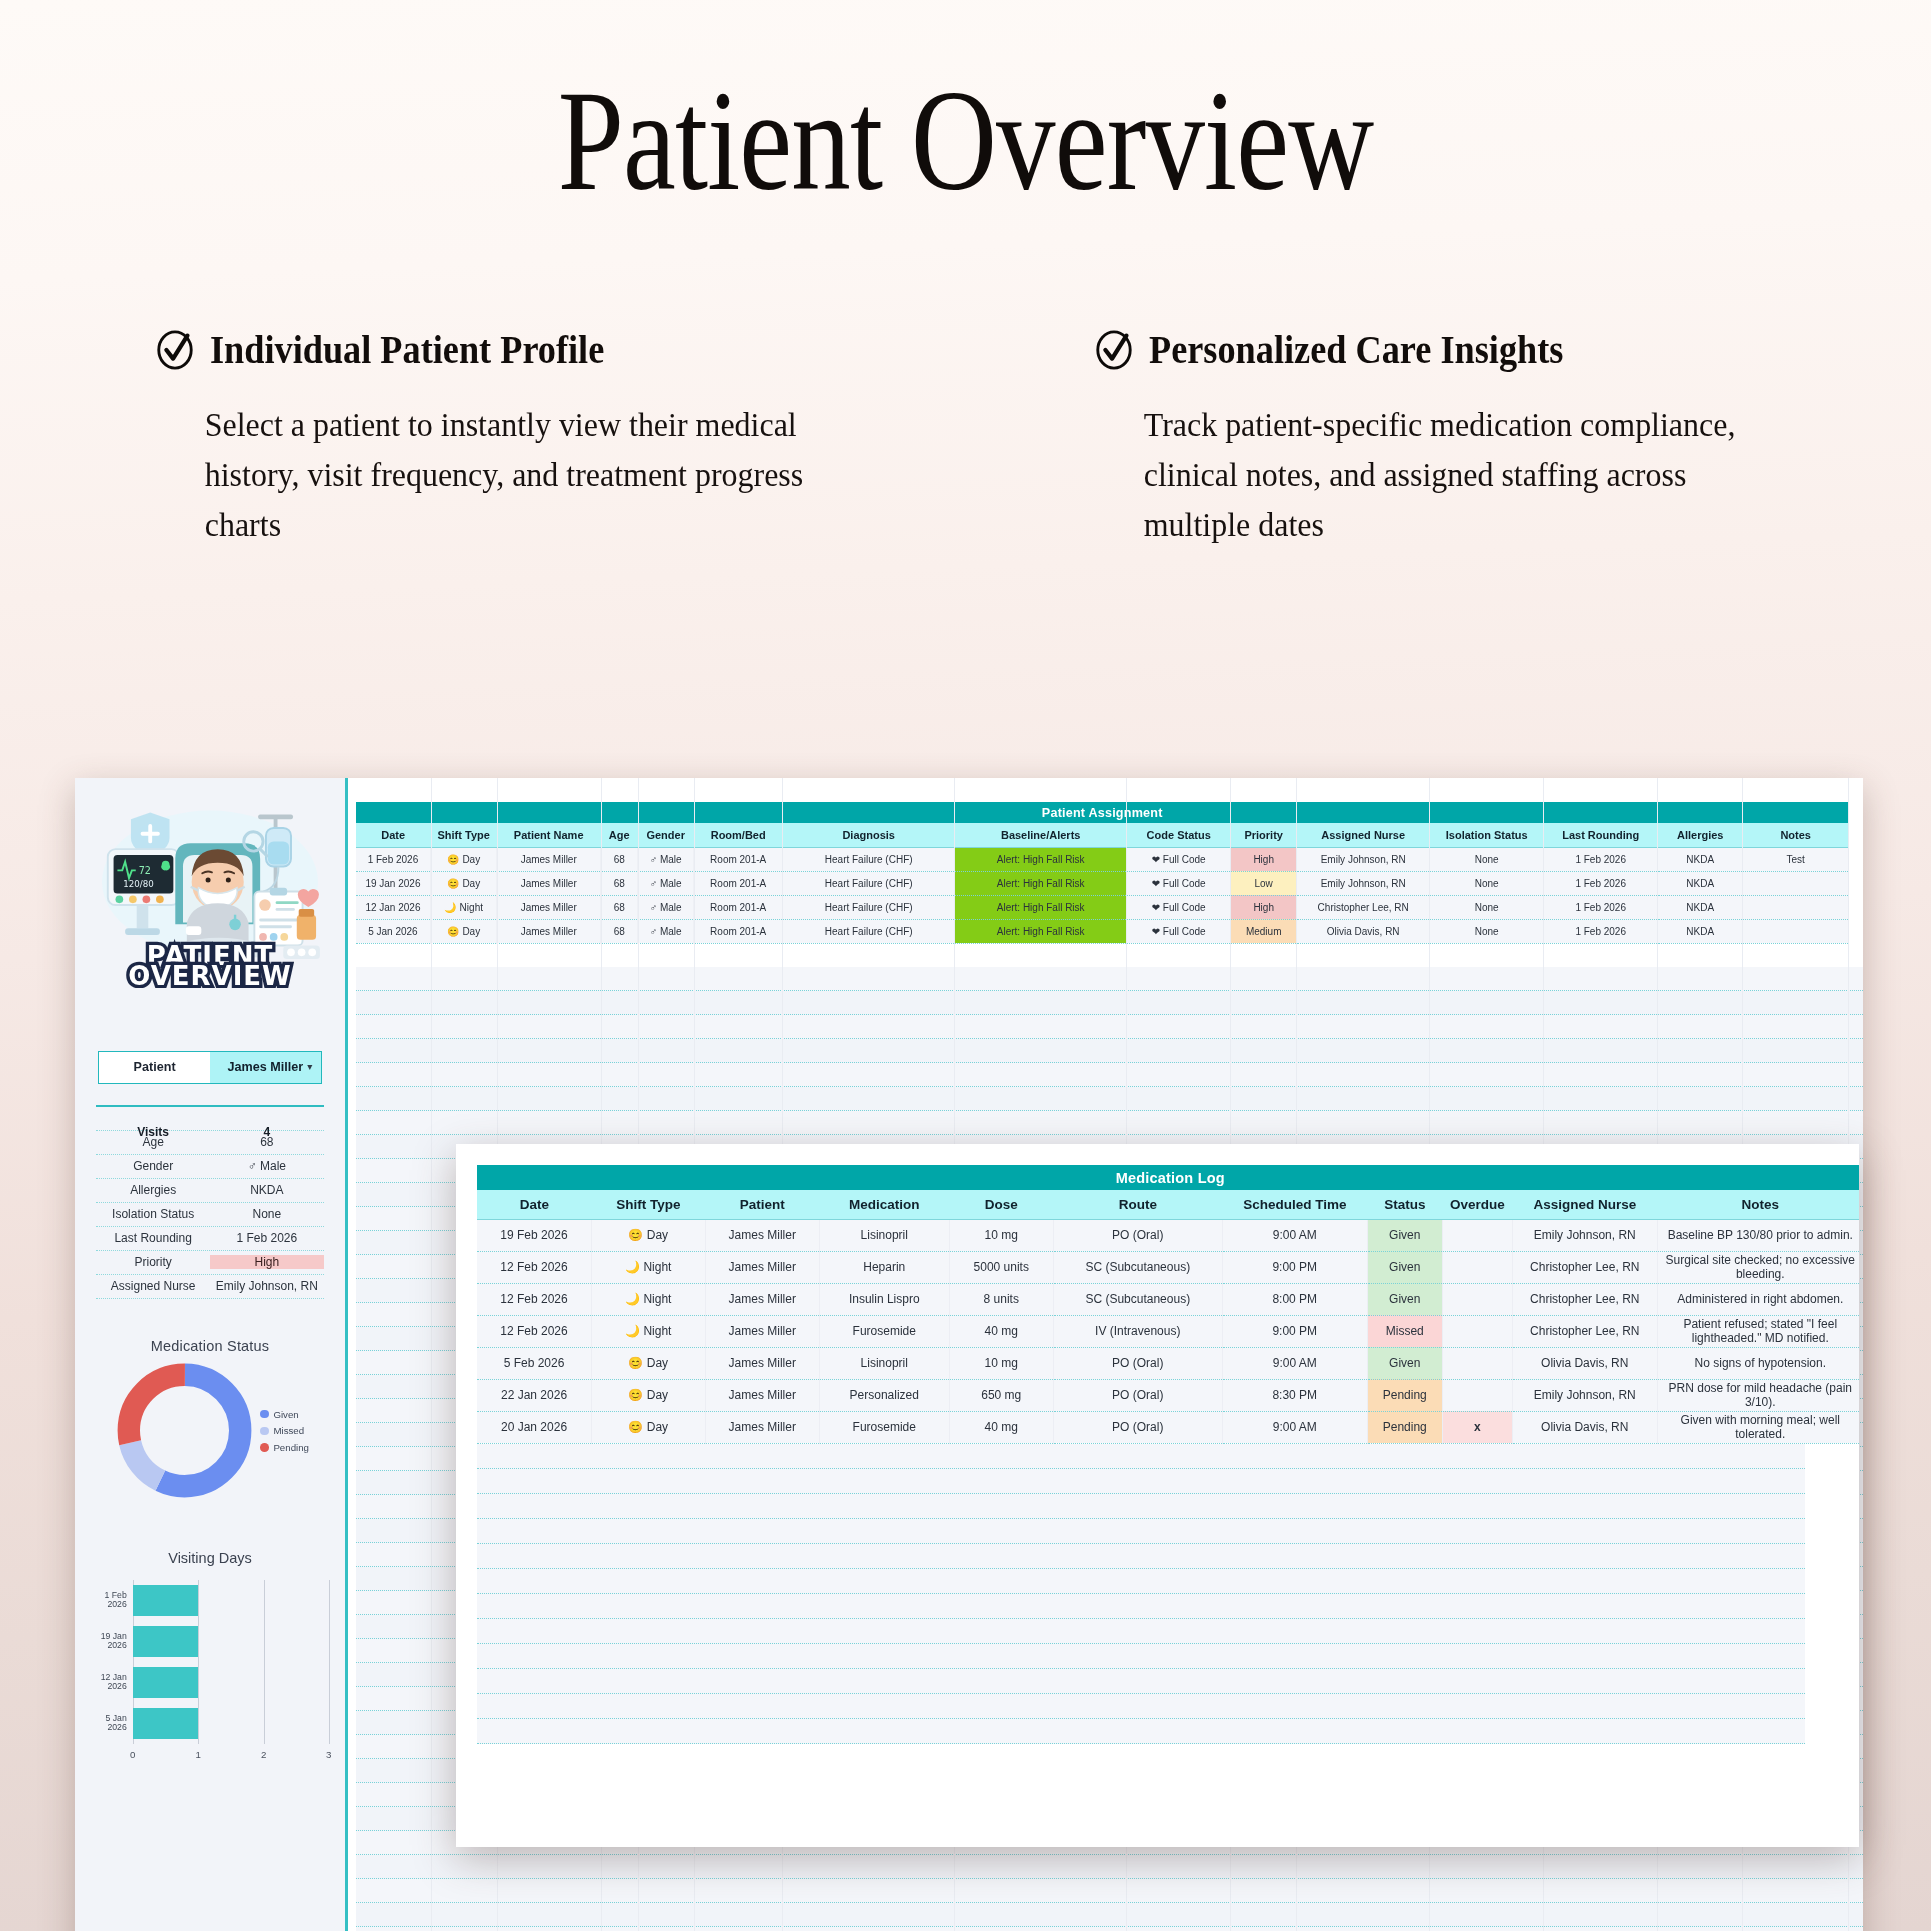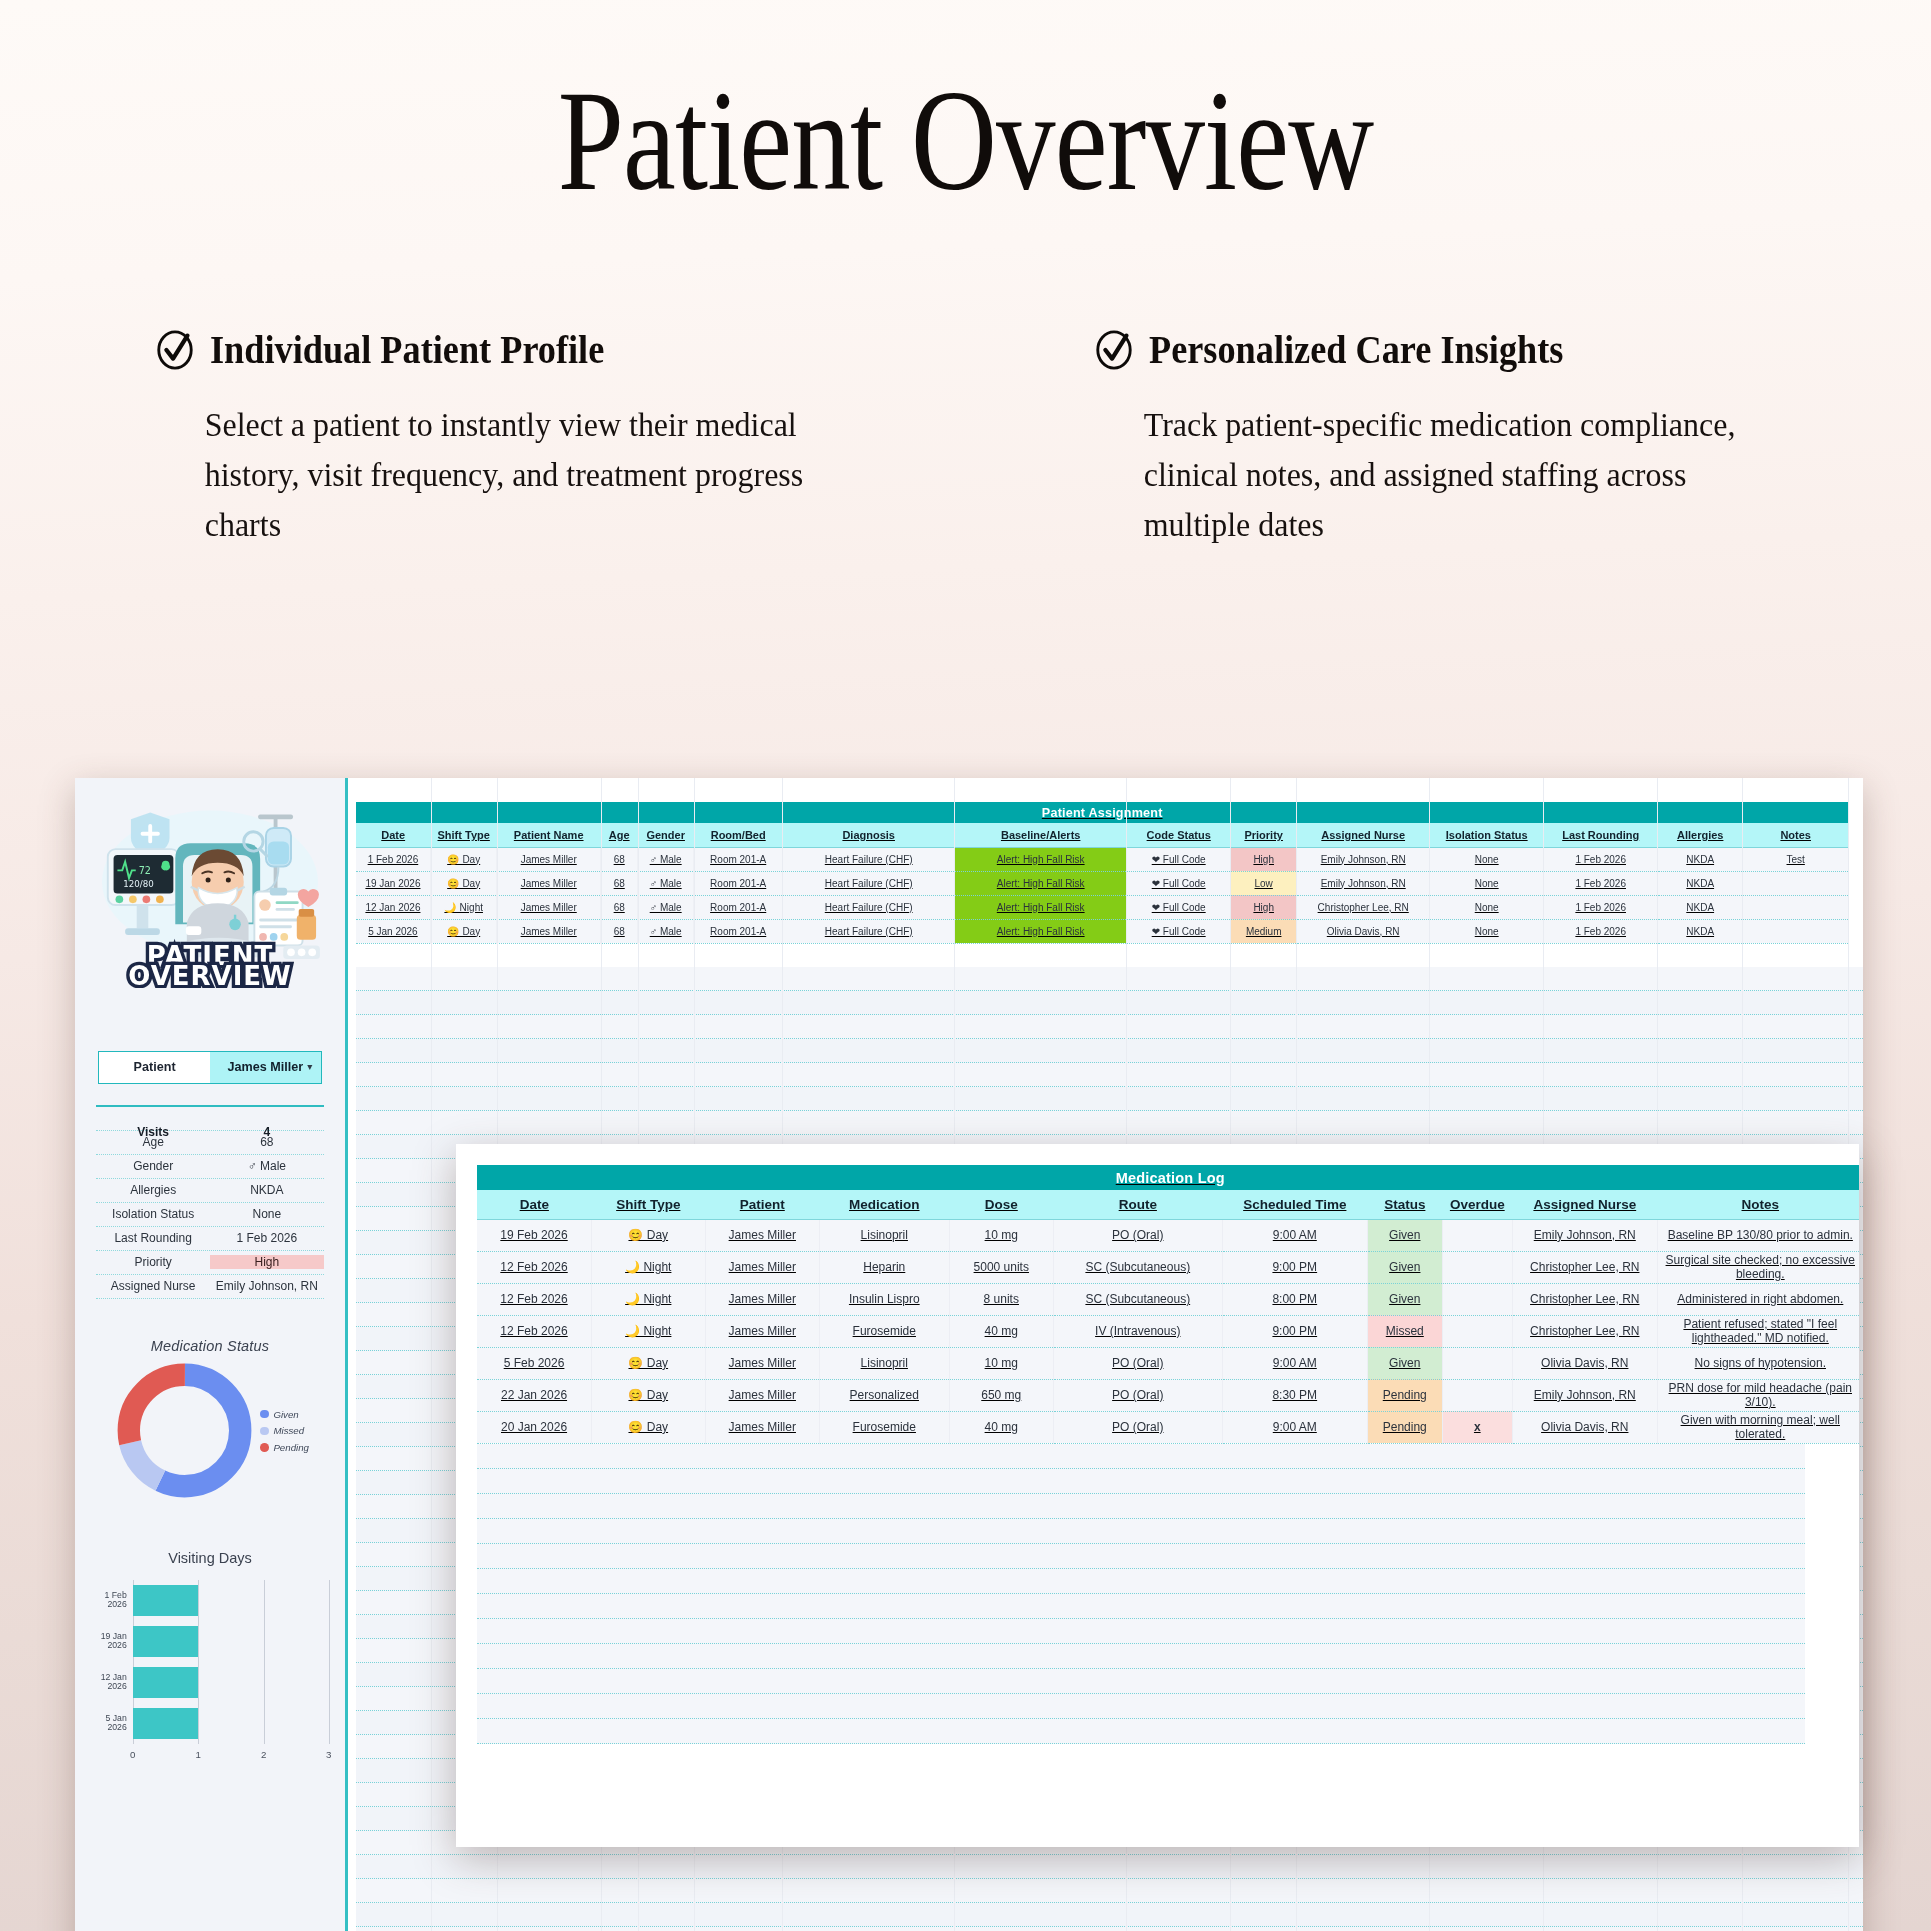--- a/index.html
+++ b/index.html
@@ -113,21 +113,21 @@
   .stat {
     display: flex; height: 24px; align-items: center;
     border-bottom: 1px dotted #8fd9dd;
     font-size: 12px; color: #2c333d;
   }
   .stat .k { flex: 1 1 50%; text-align: center; }
   .stat .v { flex: 1 1 50%; text-align: center; }
   .stat.head .k, .stat.head .v { font-weight: 700; color: #161d27; margin-top: 27px; }
   .stat .v.high { background: #f6c9c9; color: #3a2020; }
 
-  .chart-block { margin-top: 39px; font-style: italic; }
+  .chart-block { margin-top: 39px; }
   .chart-title {
     text-align: center; font-size: 14.5px; color: #3b4250;
     margin-bottom: 3.9px; letter-spacing: 0.2px;
   }
   .donut-area { display: flex; align-items: center; justify-content: center; gap: 1.9px; }
   .legend { font-size: 9.7px; color: #40495a; }
   .legend div { display: flex; align-items: center; gap: 4.8px; margin: 5.8px 0; }
   .legend i { width: 8.7px; height: 8.7px; border-radius: 50%; display: inline-block; }
 
   .bars-title { text-align:center; font-size: 14.5px; color:#3b4250; margin: 46px 0 13.5px; }
@@ -144,21 +144,21 @@
   }
   .gridline { position:absolute; top:0; bottom:0; width:1px; background:#c9ced8; }
   .axis-row { display:flex; margin-top: 2.9px; }
   .axis-pad { width: 44px; flex: 0 0 44px; }
   .axis-track { flex:1 1 auto; position: relative; height: 17.4px; }
   .axis-tick { position:absolute; top:1.9px; font-size: 9.7px; color:#4a515e; transform: translateX(-50%); }
 
   
   .grid { flex: 1 1 auto; position: relative; background: #ffffff; overflow: hidden; }
 
-  table.ss { border-collapse: collapse; table-layout: fixed; text-decoration: underline; }
+  table.ss { border-collapse: collapse; table-layout: fixed; }
   .assign-tbl {
     position: absolute; left: 7.7px; top: 24px; width: 1492px;
   }
   .banner td {
     background: #00a6a8; color: #ffffff; font-weight: 700; font-size: 12.6px;
     height: 21px; text-align: center; letter-spacing: 0.2px;
   }
   .colhead td {
     background: #b4f6f8; color: #11222d; font-weight: 700; font-size: 11px;
     height: 24px; text-align: center; border-bottom: 1px solid #7fd6db;

